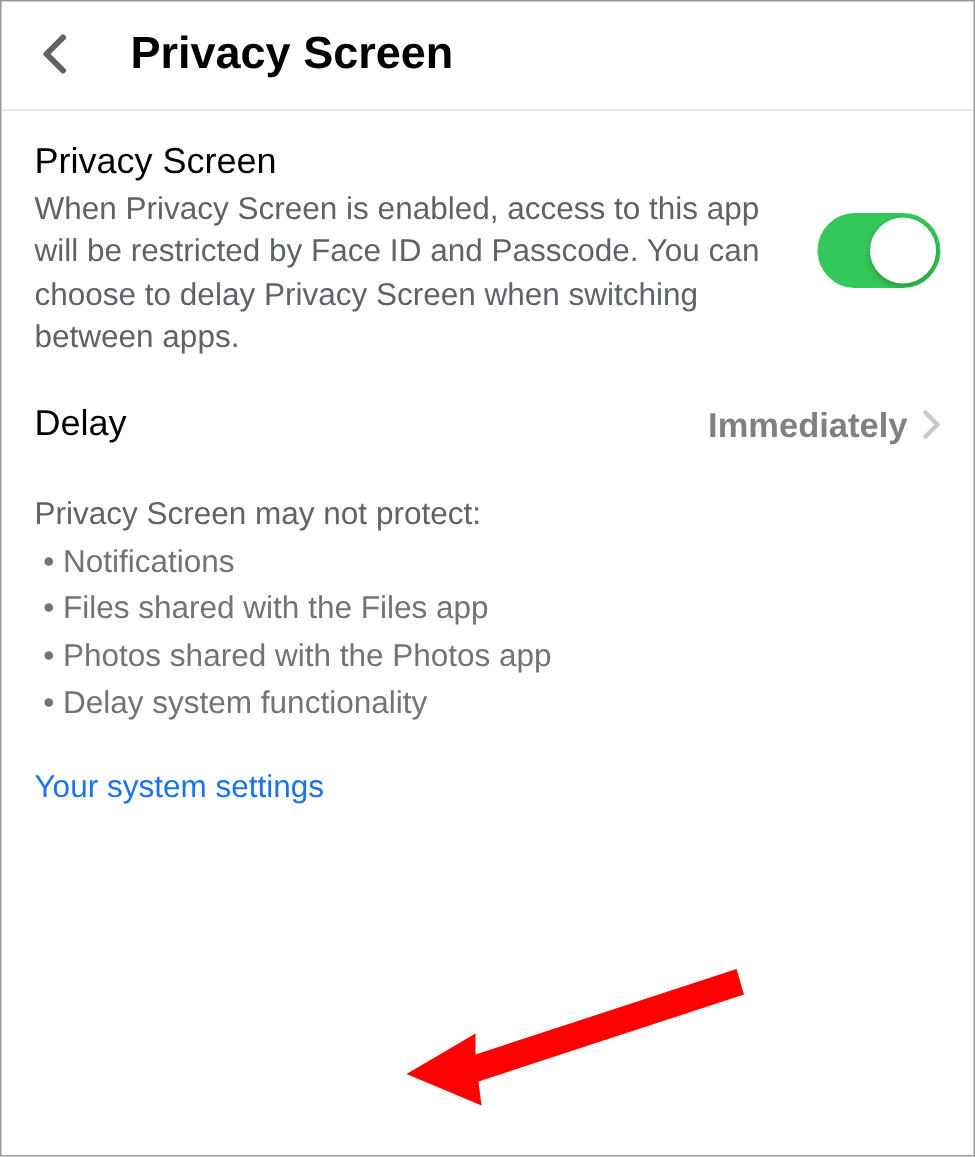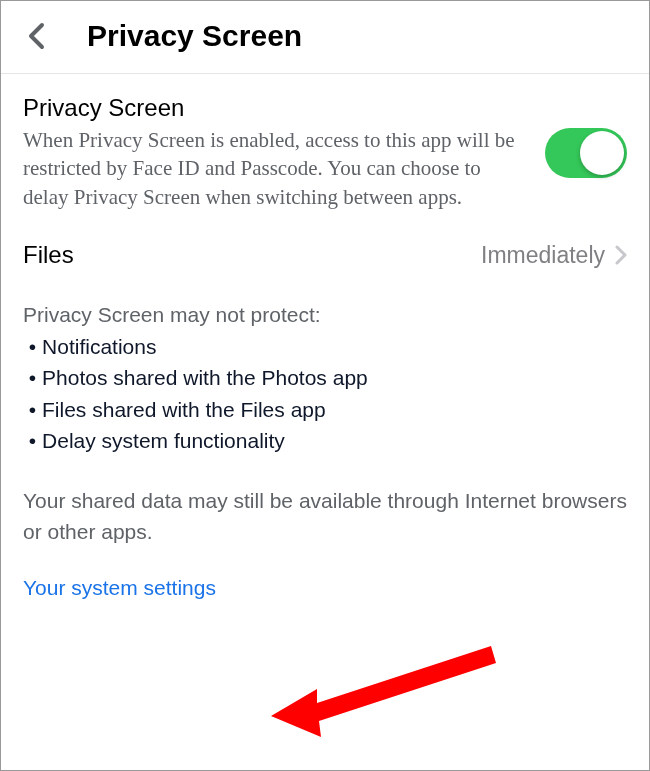--- a/index.html
+++ b/index.html
@@ -55,21 +55,20 @@
       font-size: 24px;
       font-weight: 400;
       color: #000;
       margin-bottom: 4px;
     }
     .section-description {
       font-size: 21px;
       font-weight: 400;
       color: #5f6368;
       line-height: 1.35;
-      font-family: Liberation Serif, serif;
     }
     .toggle {
       position: relative;
       width: 82px;
       height: 50px;
       background: #34c759;
       border-radius: 25px;
       cursor: pointer;
       flex-shrink: 0;
     }
@@ -94,21 +93,21 @@
       font-weight: 400;
       color: #000;
     }
     .row-right {
       display: flex;
       align-items: center;
       gap: 10px;
     }
     .row-value {
       font-size: 23px;
-      font-weight: 400;
+      font-weight: 700;
       color: #808084;
     }
     .chevron-right {
       display: flex;
       align-items: center;
     }
     .info-block {
       margin-bottom: 28px;
     }
     .info-text {
@@ -117,21 +116,21 @@
       color: #5f6368;
       line-height: 1.5;
     }
     .bullet-list {
       list-style: none;
       padding: 0;
     }
     .bullet-list li {
       font-size: 21px;
       font-weight: 400;
-      color: #0f172a;
+      color: #737373;
       line-height: 1.5;
     }
     .bullet-list li::before {
       content: " • ";
       white-space: pre;
     }
     .link {
       font-size: 21px;
       font-weight: 400;
       color: #1a73e8;
@@ -163,44 +162,41 @@
     <div class="toggle-text">
       <div class="section-title">Privacy Screen</div>
       <div class="section-description">When Privacy Screen is enabled, access to this app will be restricted by Face ID and Passcode. You can choose to delay Privacy Screen when switching between apps.</div>
     </div>
     <div class="toggle">
       <div class="toggle-knob"></div>
     </div>
   </div>
 
   <div class="section row">
-    <div class="row-label">Files</div>
+    <div class="row-label">Delay</div>
     <div class="row-right">
       <div class="row-value">Immediately</div>
       <div class="chevron-right">
         <svg width="12" height="20" viewBox="0 0 12 20">
           <polyline points="2,2 10,10 2,18" fill="none" stroke="#c7c7cc" stroke-width="3" stroke-linecap="round" stroke-linejoin="round"></polyline>
         </svg>
       </div>
     </div>
   </div>
 
   <div class="info-block">
     <div class="info-text">Privacy Screen may not protect:</div>
     <ul class="bullet-list">
       <li>Notifications</li>
+      <li>Files shared with the Files app</li>
       <li>Photos shared with the Photos app</li>
-      <li>Files shared with the Files app</li>
       <li>Delay system functionality</li>
     </ul>
   </div>
 
-  <div class="info-block">
-    <div class="info-text">Your shared data may still be available through Internet browsers or other apps.</div>
-  </div>
 
   <div class="link">Your system settings</div>
 
 </div>
 
 <svg class="arrow-annotation" width="230" height="100" viewBox="0 0 230 100">
   <defs>
     <linearGradient id="arrowgrad" x1="0%" y1="0%" x2="100%" y2="0%">
       <stop offset="0%" stop-color="#ff0000"></stop>
       <stop offset="100%" stop-color="#ff0000"></stop>

